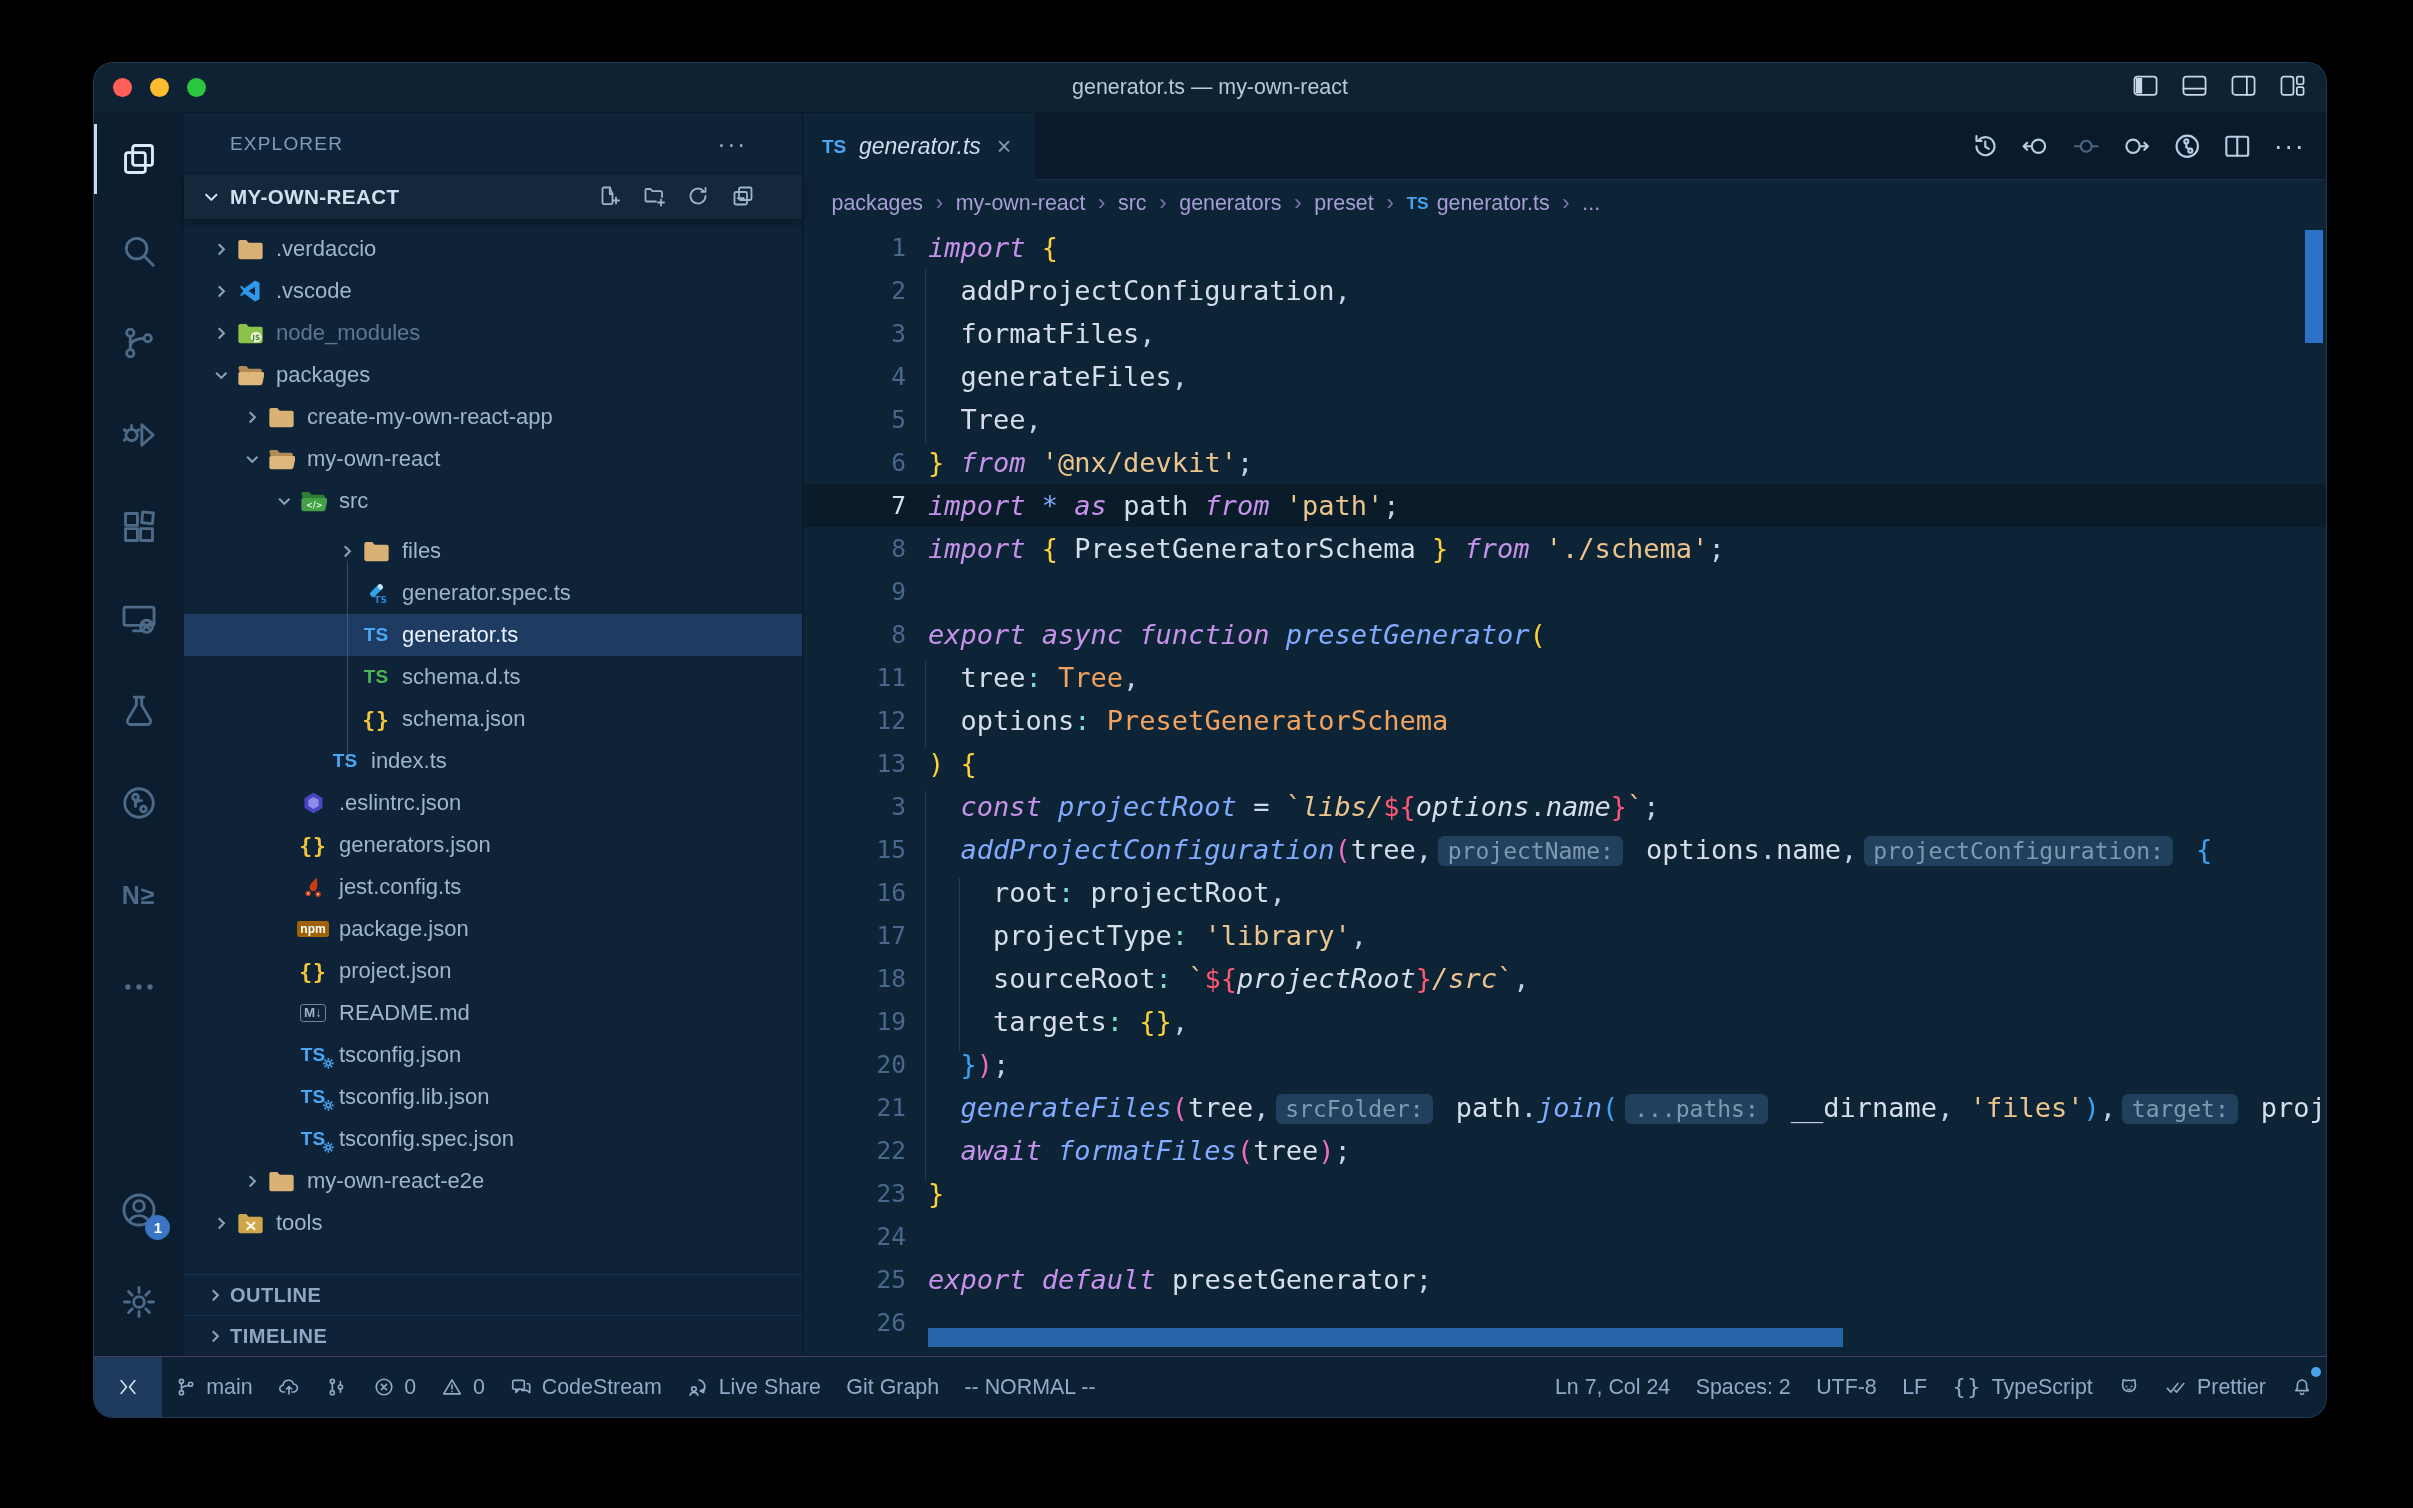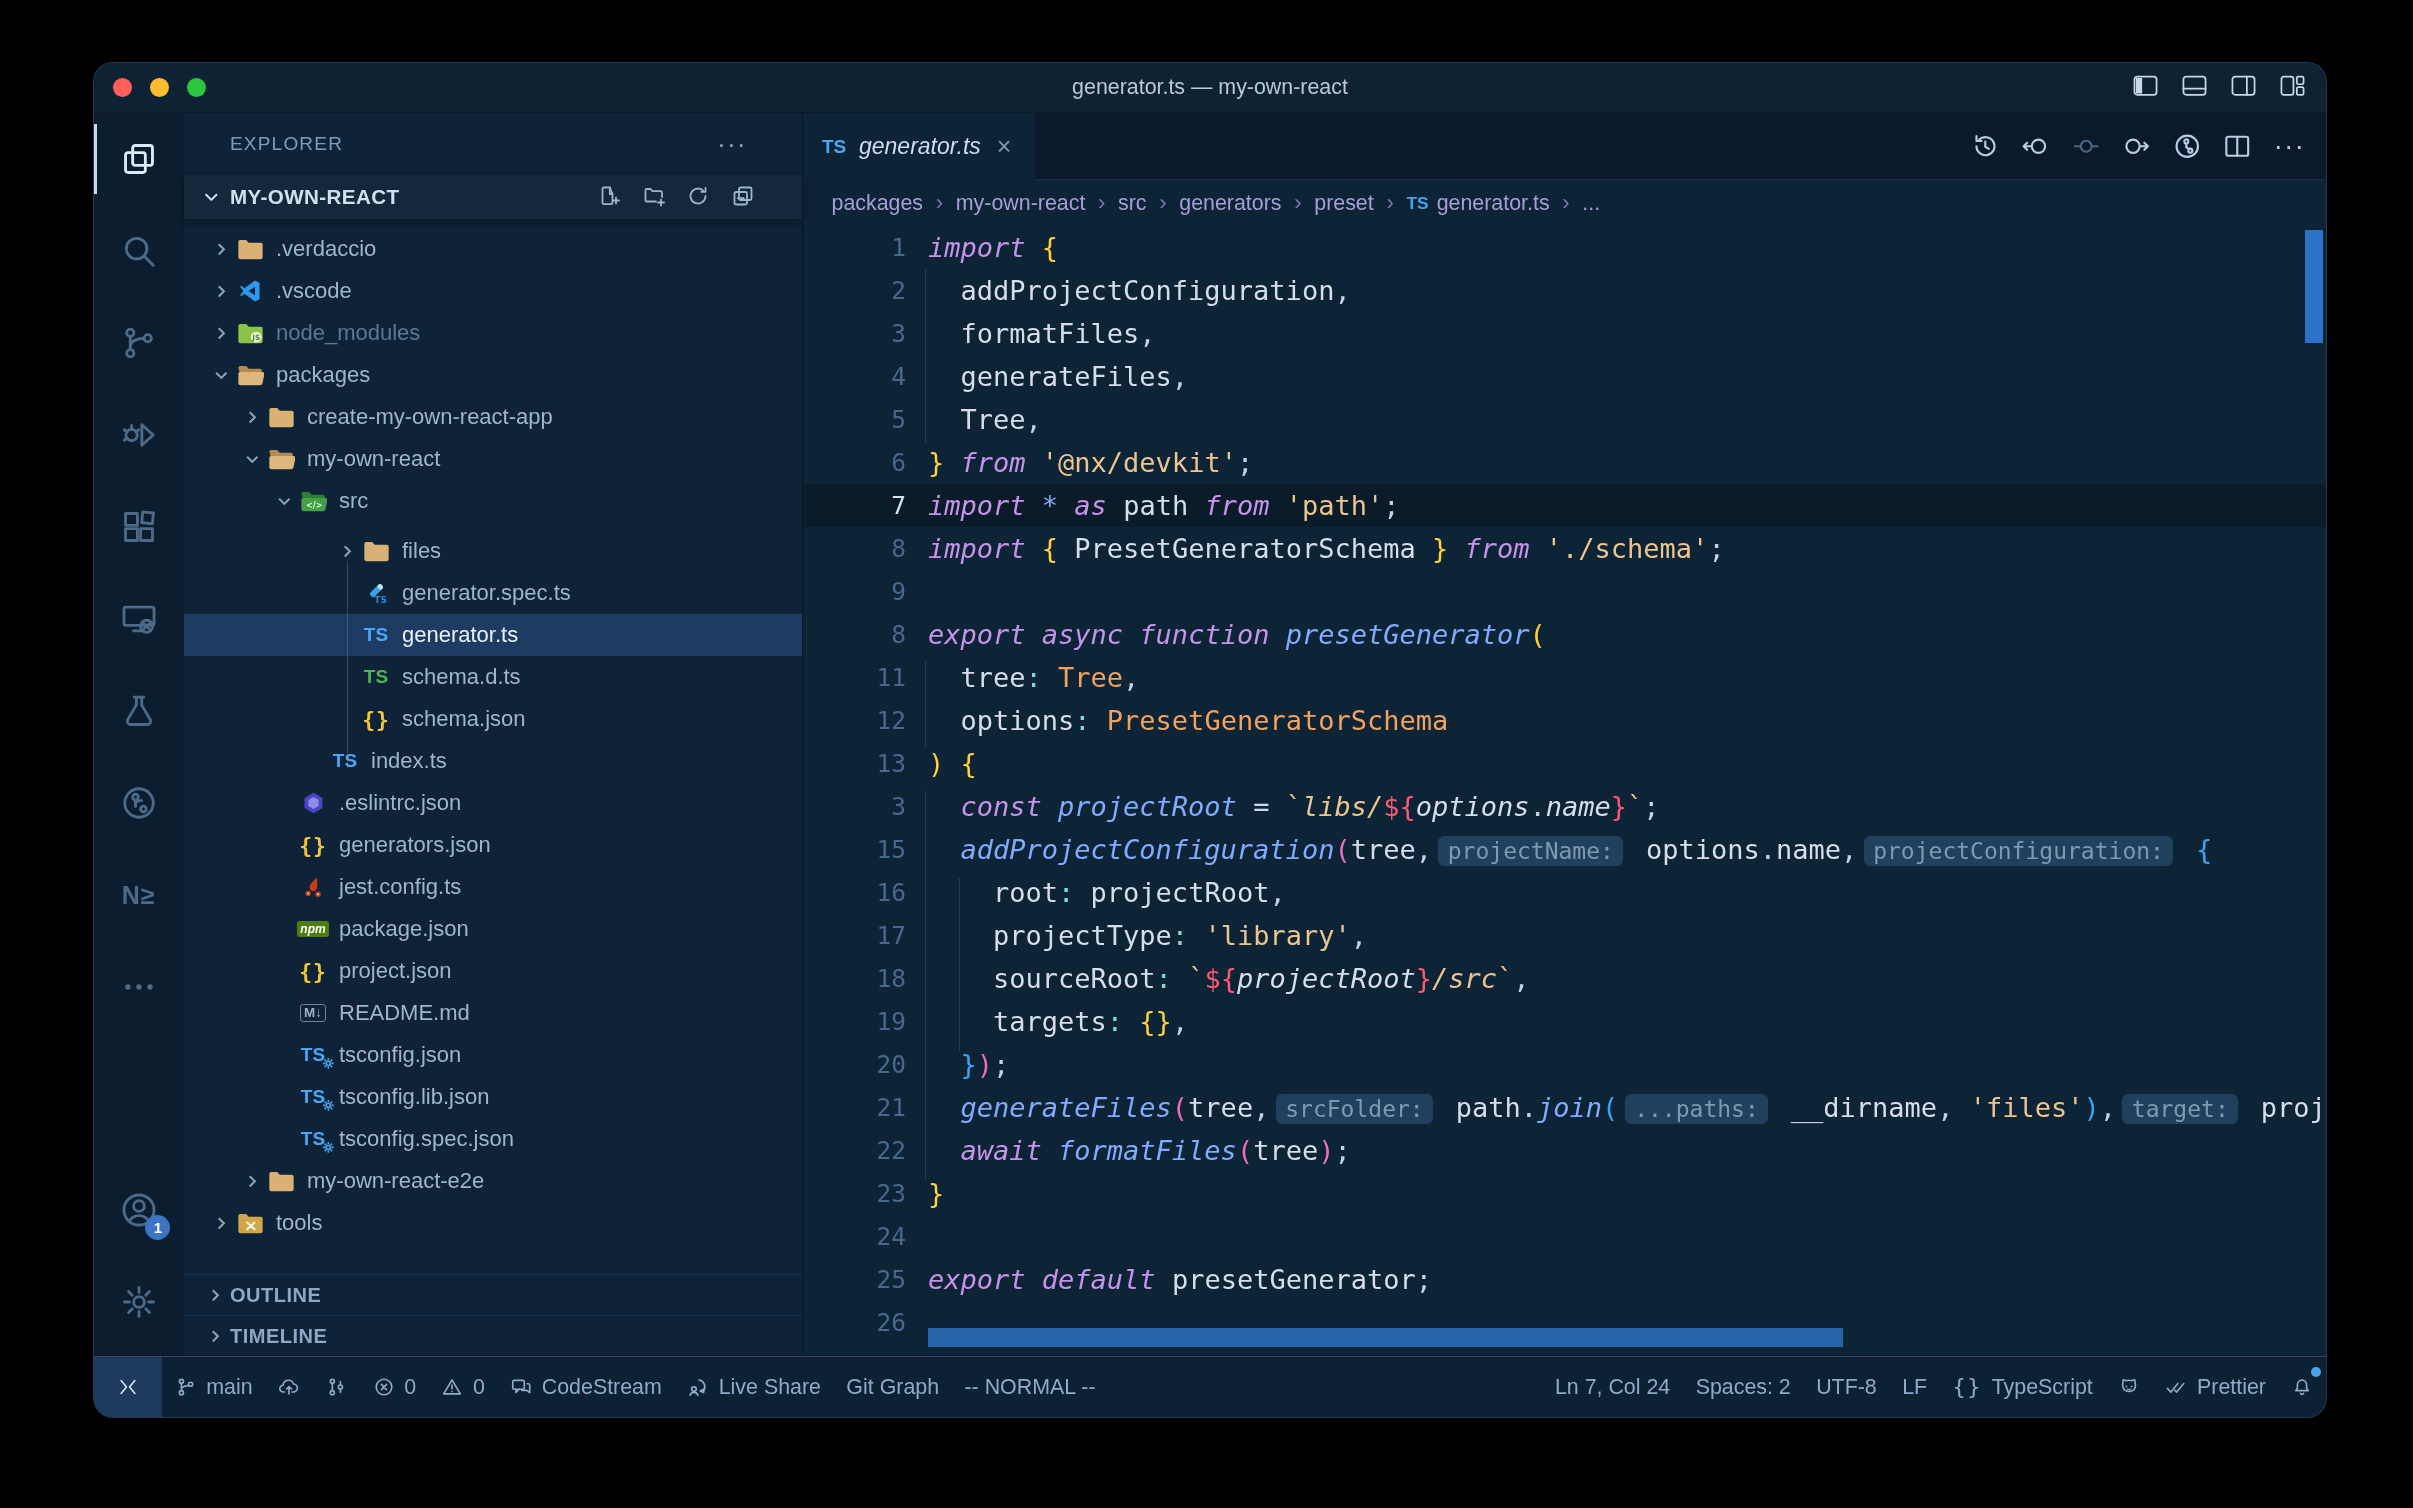--- a/index.html
+++ b/index.html
@@ -42,21 +42,21 @@
   .trow.dim{color:#5b7893;}
   .tchev{width:27px;height:27px;flex:0 0 auto;display:flex;align-items:center;justify-content:center;}
   .tchev svg{width:20.6px;height:20.6px;}
   .tchev.exp svg{transform:rotate(90deg);}
   .ticon{width:30px;height:28.5px;flex:0 0 auto;display:flex;align-items:center;justify-content:center;margin-right:11px;}
   .ticon svg{width:27px;height:24px;}
   .chip{font-weight:700;font-size:19px;color:#4aa7f5;font-family:"Liberation Sans",sans-serif;position:relative;}
   .chip.green{color:#4db357;}
   .chip .cogsvg{position:absolute;right:-9.5px;bottom:-3.2px;width:12.7px;height:12.7px;}
   .br{color:#f2c53d;font-weight:700;font-size:21.4px;font-family:"DejaVu Sans Mono",monospace;letter-spacing:0.8px;}
-  .npm{background:#4d7c0f;color:#fff;font-size:12px;font-weight:700;padding:1.6px 3.2px;border-radius:2.4px;line-height:1;font-style:italic;}
+  .npm{background:#a16207;color:#fff;font-size:12px;font-weight:700;padding:1.6px 3.2px;border-radius:2.4px;line-height:1;}
   .md{border:1.6px solid #73879b;color:#9fb2c5;font-size:13.4px;font-weight:700;border-radius:3.2px;padding:0 3.2px;line-height:1.2;}
   .tree-guide{position:absolute;width:0.8px;background:rgba(122,150,175,.35);}
   .sb-section{position:absolute;left:0;right:0;height:40px;border-top:0.8px solid #16334f;display:flex;
     align-items:center;padding-left:16px;color:#8ca8c4;font-size:20px;font-weight:700;letter-spacing:0.5px;background:#0e2337;margin-top:28px;}
   .sb-section .tchev{width:30px;}
   #outline{bottom:41px;}
   #timeline{bottom:0;}
   
   .editor{flex:1 1 auto;min-width:0;background:#0d2336;display:flex;flex-direction:column;position:relative;}
   .tabstrip{height:66px;background:#0a1a2b;border-bottom:0.8px solid #152e47;display:flex;position:relative;flex:0 0 auto;}

